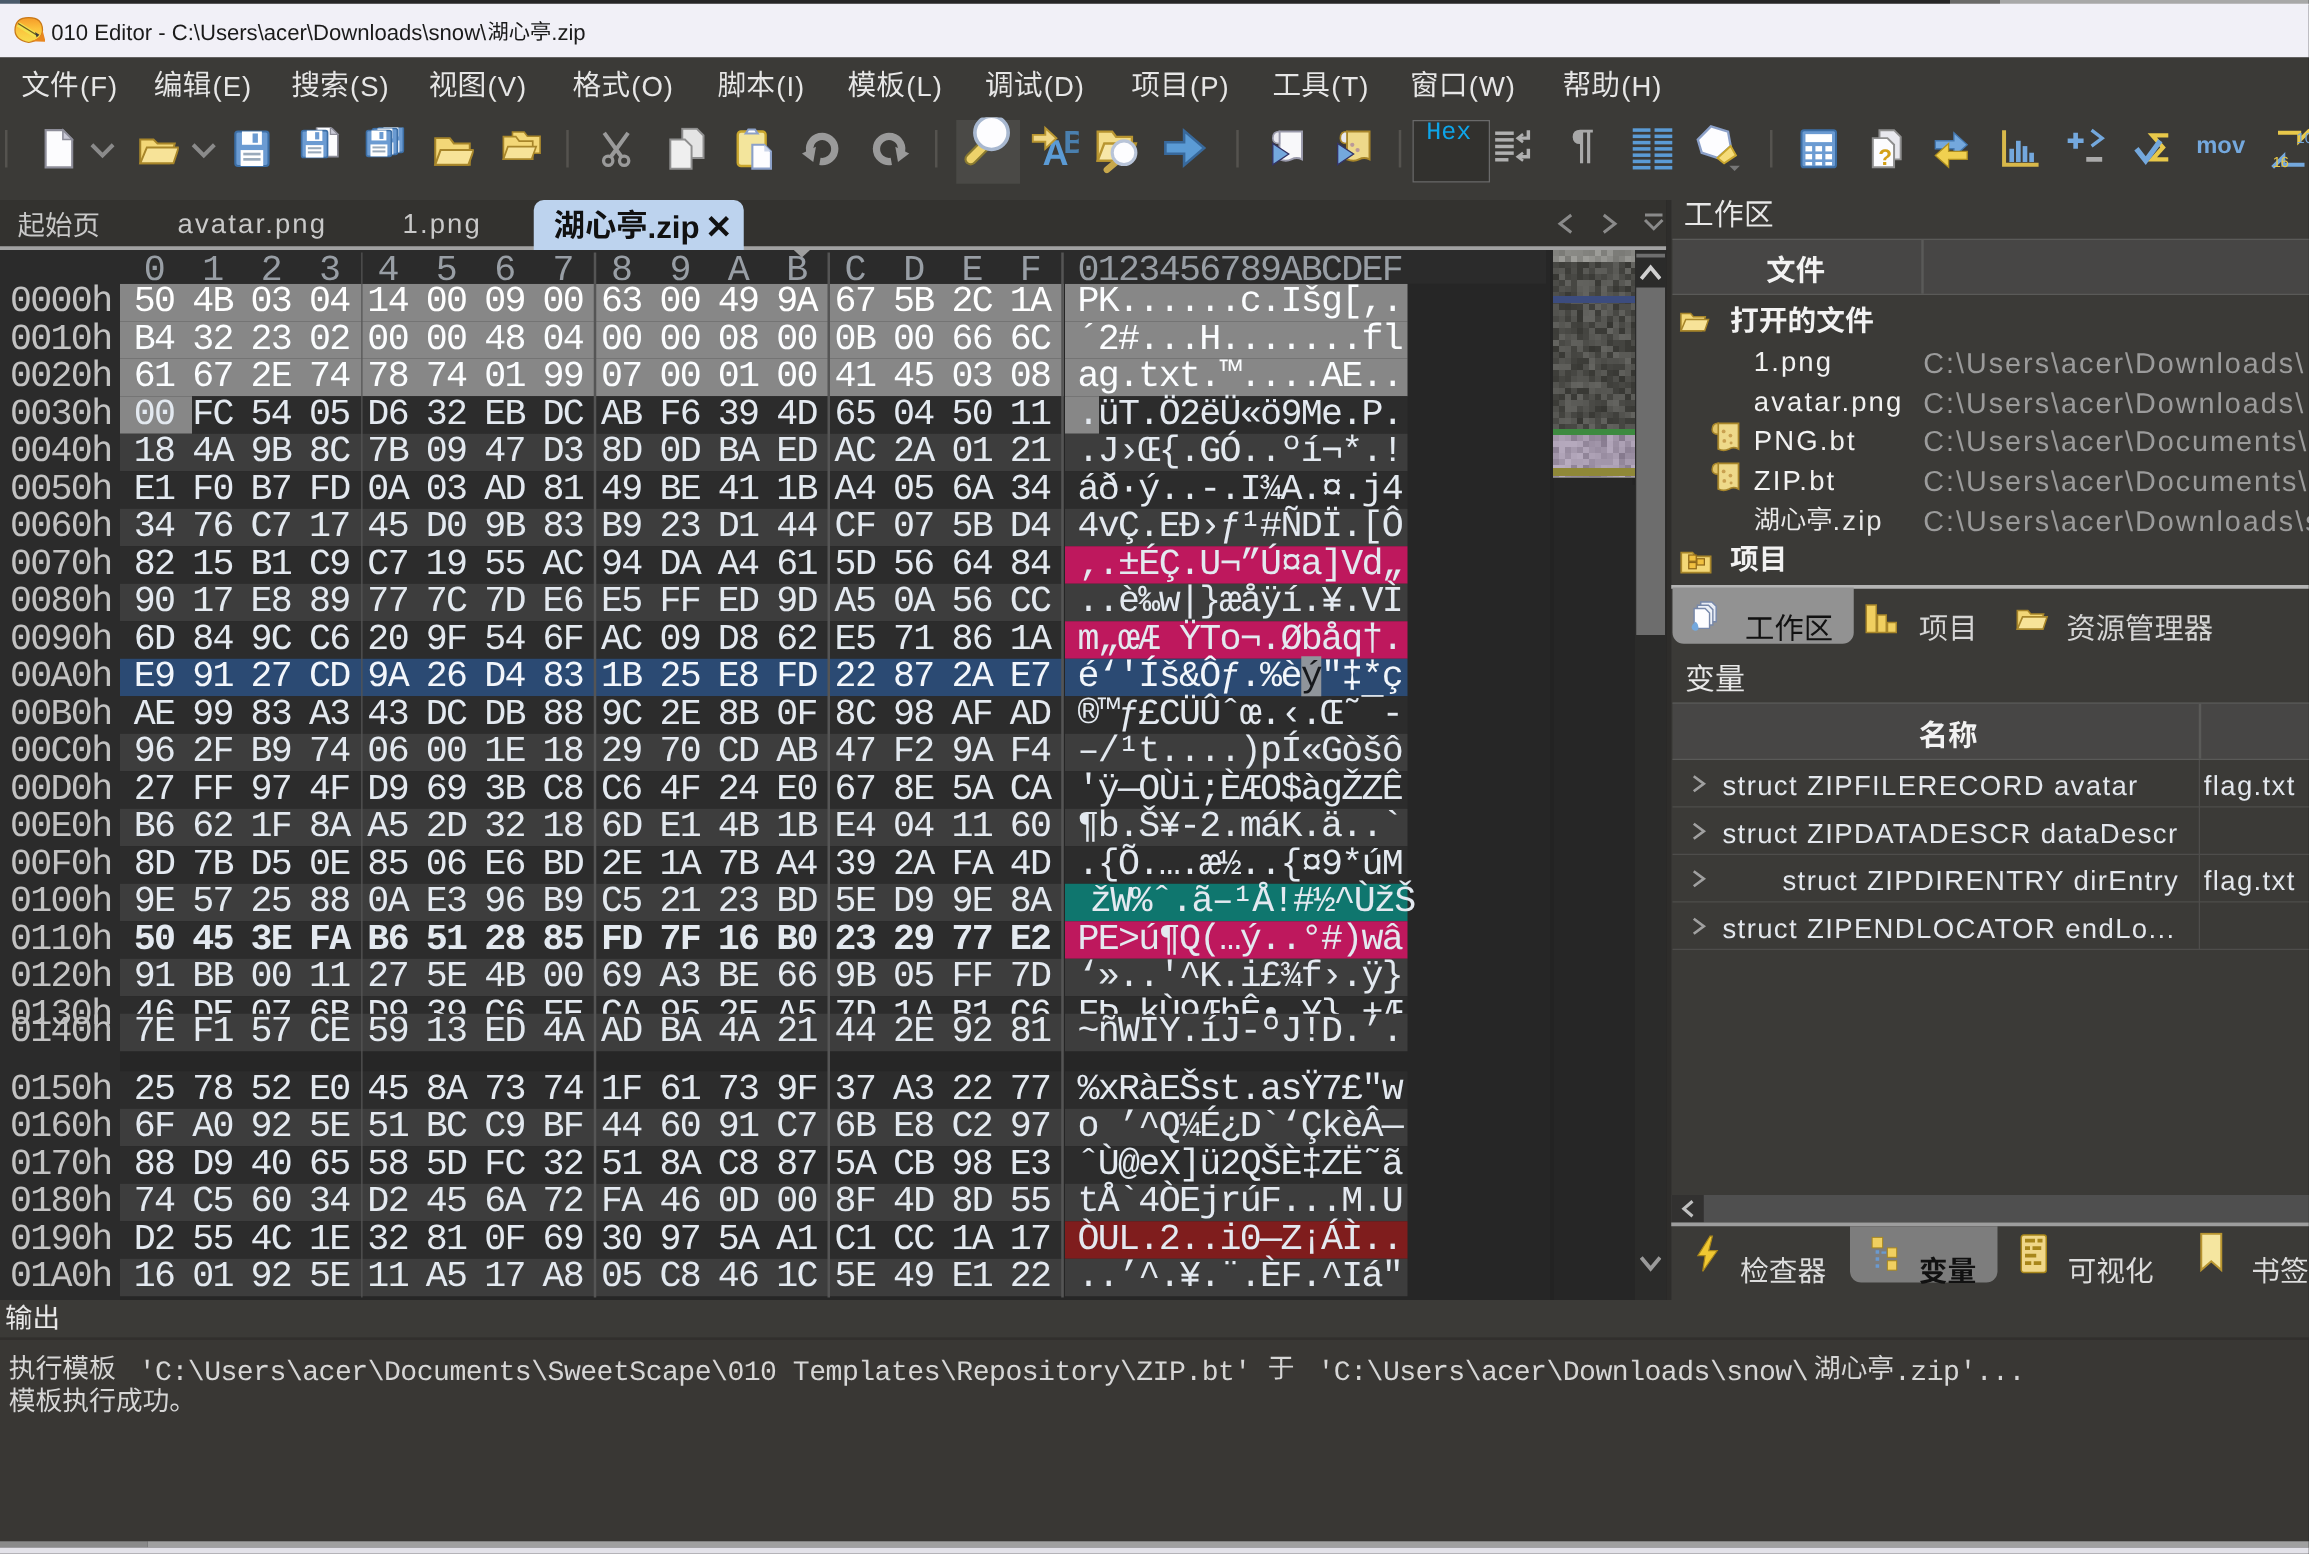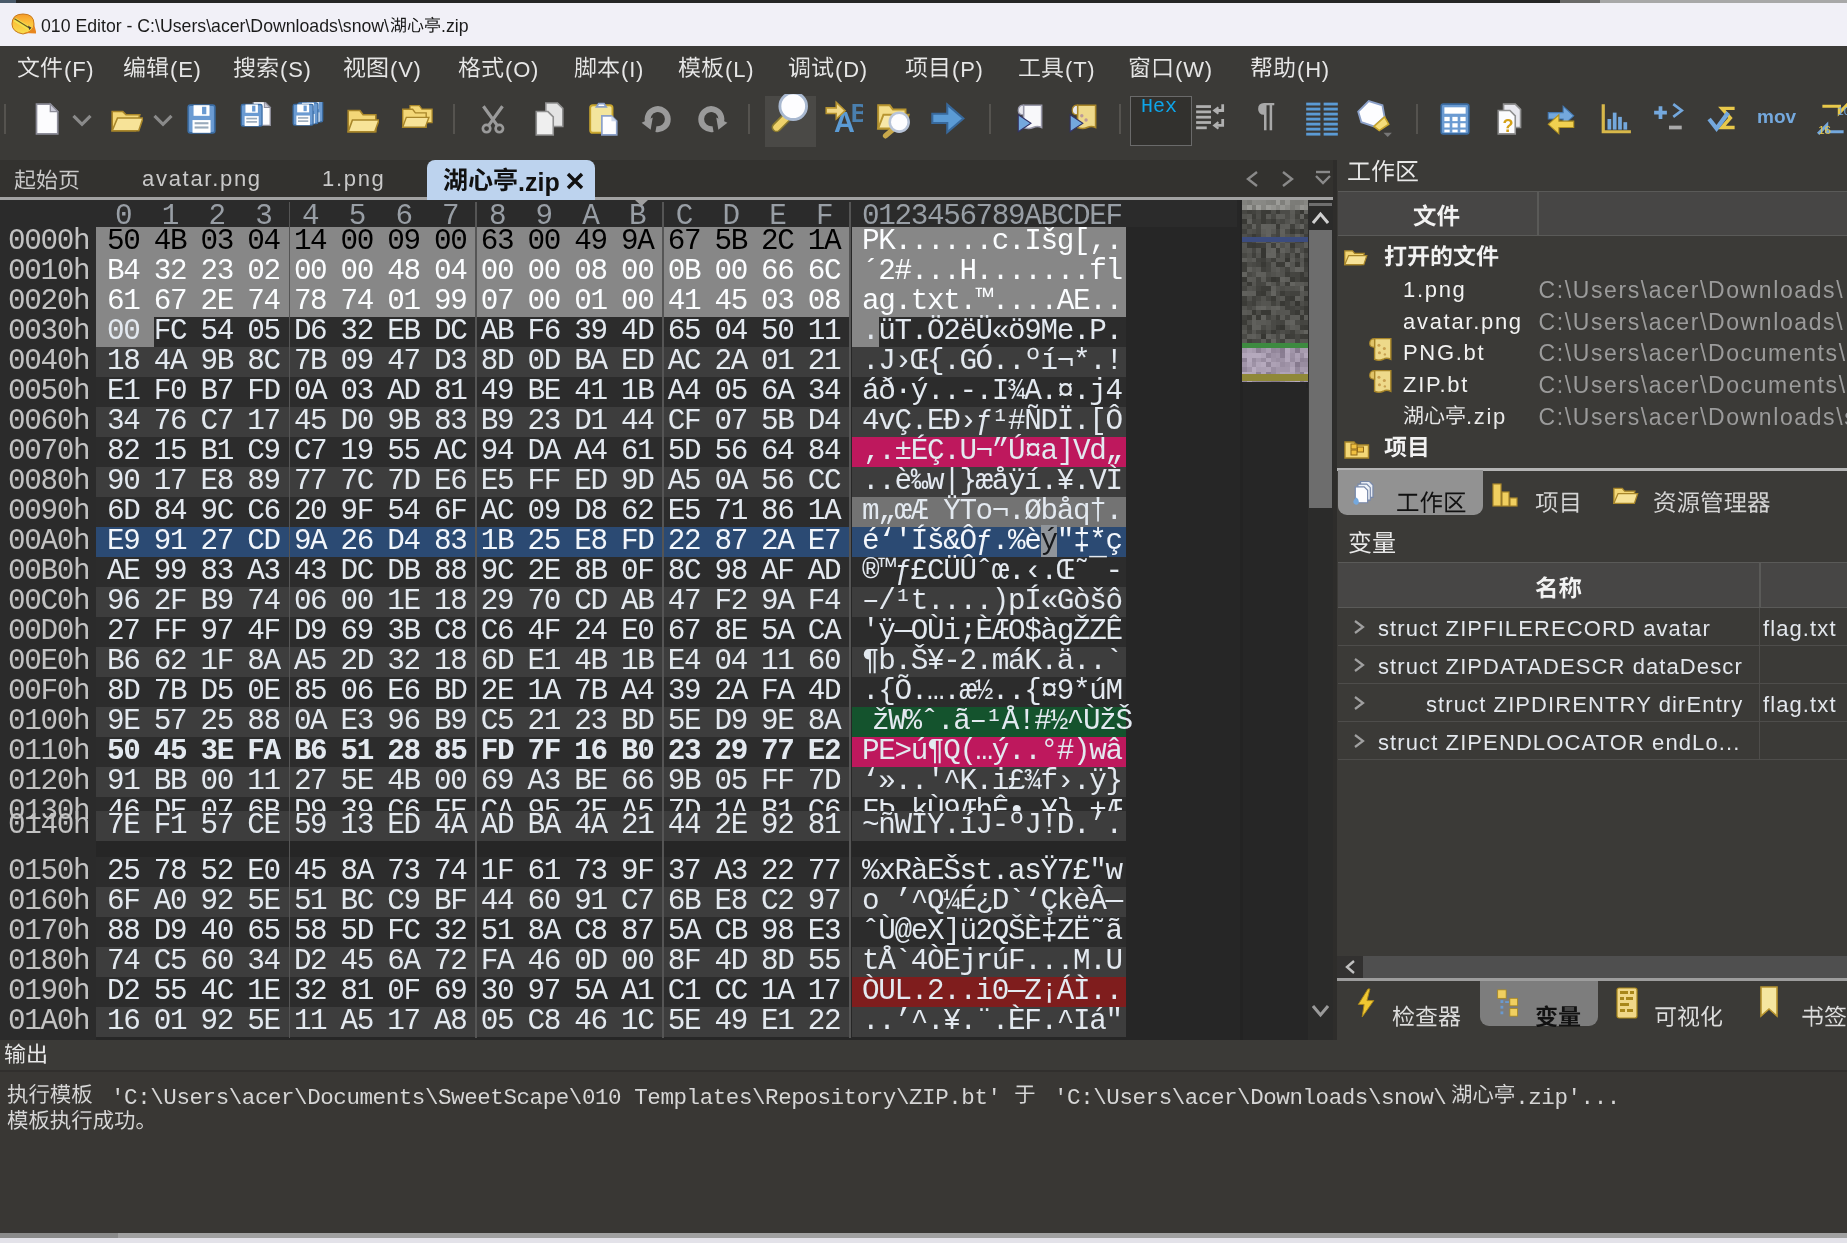--- a/index.html
+++ b/index.html
@@ -322,37 +322,37 @@
     <span style="position:absolute;left:722.5px;top:0">D</span>
     <span style="position:absolute;left:769.2px;top:0">E</span>
     <span style="position:absolute;left:815.9px;top:0">F</span>
     <span style="position:absolute;left:862px;top:0">0123456789ABCDEF</span>
   </div>
 <svg style="position:absolute;left:635.0px;top:200.0px" width="13.0" height="7.0">
     <path d="M0,0 h13 l-6.5,6 z" fill="#9f9f9f"></path>
   </svg>
 <div style="position:absolute;left:0;top:227px;width:1240px;height:811px;overflow:hidden">
     <div style="position:relative;width:1240px;height:813px">
-      <div class="hr" style="top:0px"><span class="ad">0000h</span><span class="hx" style="background:#878787;color:#000000">50 4B 03 04 14 00 09 00 63 00 49 9A 67 5B 2C 1A</span><span class="ac" style="background:#878787;color:#fbfdff">PK......c.Išg[,.</span></div>
+      <div class="hr" style="top:0px"><span class="ad">0000h</span><span class="hx" style="background:#878787;color:#ffffff">50 4B 03 04 14 00 09 00 63 00 49 9A 67 5B 2C 1A</span><span class="ac" style="background:#878787;color:#fbfdff">PK......c.Išg[,.</span></div>
       <div class="hr" style="top:30px"><span class="ad">0010h</span><span class="hx" style="background:#878787;color:#fbfdff">B4 32 23 02 00 00 48 04 00 00 08 00 0B 00 66 6C</span><span class="ac" style="background:#878787;color:#fbfdff">´2#...H.......fl</span></div>
       <div class="hr" style="top:60px"><span class="ad">0020h</span><span class="hx" style="background:#878787;color:#fbfdff">61 67 2E 74 78 74 01 99 07 00 01 00 41 45 03 08</span><span class="ac" style="background:#878787;color:#fbfdff">ag.txt.™....AE..</span></div>
       <div class="hr" style="top:90px"><span class="ad">0030h</span><span class="hx" style="background:linear-gradient(90deg,#878787 0 58px,#2c2c2c 58px);">00 FC 54 05 D6 32 EB DC AB F6 39 4D 65 04 50 11</span><span class="ac" style="background:linear-gradient(90deg,#878787 0 27px,#2c2c2c 27px);">.üT.Ö2ëÜ«ö9Me.P.</span></div>
       <div class="hr" style="top:120px"><span class="ad">0040h</span><span class="hx" style="background:#3d3d3d;">18 4A 9B 8C 7B 09 47 D3 8D 0D BA ED AC 2A 01 21</span><span class="ac" style="background:#3d3d3d;">.J›Œ{.GÓ..ºí¬*.!</span></div>
       <div class="hr" style="top:150px"><span class="ad">0050h</span><span class="hx" style="background:#2c2c2c;">E1 F0 B7 FD 0A 03 AD 81 49 BE 41 1B A4 05 6A 34</span><span class="ac" style="background:#2c2c2c;">áð·ý..-.I¾A.¤.j4</span></div>
       <div class="hr" style="top:180px"><span class="ad">0060h</span><span class="hx" style="background:#3d3d3d;">34 76 C7 17 45 D0 9B 83 B9 23 D1 44 CF 07 5B D4</span><span class="ac" style="background:#3d3d3d;">4vÇ.EÐ›ƒ¹#ÑDÏ.[Ô</span></div>
       <div class="hr" style="top:210px"><span class="ad">0070h</span><span class="hx" style="background:#2c2c2c;">82 15 B1 C9 C7 19 55 AC 94 DA A4 61 5D 56 64 84</span><span class="ac" style="background:#be185d;">‚.±ÉÇ.U¬”Ú¤a]Vd„</span></div>
       <div class="hr" style="top:240px"><span class="ad">0080h</span><span class="hx" style="background:#3d3d3d;">90 17 E8 89 77 7C 7D E6 E5 FF ED 9D A5 0A 56 CC</span><span class="ac" style="background:#3d3d3d;">..è‰w|}æåÿí.¥.VÌ</span></div>
-      <div class="hr" style="top:270px"><span class="ad">0090h</span><span class="hx" style="background:#2c2c2c;">6D 84 9C C6 20 9F 54 6F AC 09 D8 62 E5 71 86 1A</span><span class="ac" style="background:#737373;">m„œÆ ŸTo¬.Øbåq†.</span></div>
+      <div class="hr" style="top:270px"><span class="ad">0090h</span><span class="hx" style="background:#2c2c2c;">6D 84 9C C6 20 9F 54 6F AC 09 D8 62 E5 71 86 1A</span><span class="ac" style="background:#be185d;">m„œÆ ŸTo¬.Øbåq†.</span></div>
       <div class="hr" style="top:300px"><span class="ad">00A0h</span><span class="hx" style="background:#2b4a73;color:#f2f6fb">E9 91 27 CD 9A 26 D4 83 1B 25 E8 FD 22 87 2A E7</span><span class="ac" style="background:#2b4a73;color:#f2f6fb">é‘'Íš&amp;Ôƒ.%è<span style="background:#90959b;color:#16181b">ý</span>"‡*ç</span></div>
       <div class="hr" style="top:330px"><span class="ad">00B0h</span><span class="hx" style="background:#2c2c2c;">AE 99 83 A3 43 DC DB 88 9C 2E 8B 0F 8C 98 AF AD</span><span class="ac" style="background:#2c2c2c;">®™ƒ£CÜÛˆœ.‹.Œ˜¯-</span></div>
       <div class="hr" style="top:360px"><span class="ad">00C0h</span><span class="hx" style="background:#3d3d3d;">96 2F B9 74 06 00 1E 18 29 70 CD AB 47 F2 9A F4</span><span class="ac" style="background:#3d3d3d;">–/¹t....)pÍ«Gòšô</span></div>
       <div class="hr" style="top:390px"><span class="ad">00D0h</span><span class="hx" style="background:#2c2c2c;">27 FF 97 4F D9 69 3B C8 C6 4F 24 E0 67 8E 5A CA</span><span class="ac" style="background:#2c2c2c;">'ÿ—OÙi;ÈÆO$àgŽZÊ</span></div>
       <div class="hr" style="top:420px"><span class="ad">00E0h</span><span class="hx" style="background:#3d3d3d;">B6 62 1F 8A A5 2D 32 18 6D E1 4B 1B E4 04 11 60</span><span class="ac" style="background:#3d3d3d;">¶b.Š¥-2.máK.ä..`</span></div>
       <div class="hr" style="top:450px"><span class="ad">00F0h</span><span class="hx" style="background:#2c2c2c;">8D 7B D5 0E 85 06 E6 BD 2E 1A 7B A4 39 2A FA 4D</span><span class="ac" style="background:#2c2c2c;">.{Õ.….æ½..{¤9*úM</span></div>
-      <div class="hr" style="top:480px"><span class="ad">0100h</span><span class="hx" style="background:#3d3d3d;">9E 57 25 88 0A E3 96 B9 C5 21 23 BD 5E D9 9E 8A</span><span class="ac" style="background:#14532d;padding-left:20px;">žW%ˆ.ã–¹Å!#½^ÙžŠ</span></div>
+      <div class="hr" style="top:480px"><span class="ad">0100h</span><span class="hx" style="background:#3d3d3d;">9E 57 25 88 0A E3 96 B9 C5 21 23 BD 5E D9 9E 8A</span><span class="ac" style="background:#0f766e;padding-left:20px;">žW%ˆ.ã–¹Å!#½^ÙžŠ</span></div>
       <div class="hr" style="top:510px"><span class="ad">0110h</span><span class="hx" style="background:#2c2c2c;font-weight:bold;">50 45 3E FA B6 51 28 85 FD 7F 16 B0 23 29 77 E2</span><span class="ac" style="background:#be185d;">PE&gt;ú¶Q(…ý..°#)wâ</span></div>
       <div class="hr" style="top:540px"><span class="ad">0120h</span><span class="hx" style="background:#3d3d3d;">91 BB 00 11 27 5E 4B 00 69 A3 BE 66 9B 05 FF 7D</span><span class="ac" style="background:#3d3d3d;">‘»..'^K.i£¾f›.ÿ}</span></div>
       <div class="hr" style="top:570px"><span class="ad">0130h</span><span class="hx" style="background:#2c2c2c;">46 DE 07 6B D9 39 C6 FE CA 95 2E A5 7D 1A B1 C6</span><span class="ac" style="background:#2c2c2c;">FÞ.kÙ9ÆþÊ•.¥}.±Æ</span></div>
       <div class="hr" style="top:584px"><span class="ad">0140h</span><span class="hx" style="background:#3d3d3d;">7E F1 57 CE 59 13 ED 4A AD BA 4A 21 44 2E 92 81</span><span class="ac" style="background:#3d3d3d;">~ñWÎY.íJ-ºJ!D.’.</span></div>
       <div class="hr" style="top:630px"><span class="ad">0150h</span><span class="hx" style="background:#2c2c2c;">25 78 52 E0 45 8A 73 74 1F 61 73 9F 37 A3 22 77</span><span class="ac" style="background:#2c2c2c;">%xRàEŠst.asŸ7£"w</span></div>
       <div class="hr" style="top:660px"><span class="ad">0160h</span><span class="hx" style="background:#3d3d3d;">6F A0 92 5E 51 BC C9 BF 44 60 91 C7 6B E8 C2 97</span><span class="ac" style="background:#3d3d3d;">o&nbsp;’^Q¼É¿D`‘ÇkèÂ—</span></div>
       <div class="hr" style="top:690px"><span class="ad">0170h</span><span class="hx" style="background:#2c2c2c;">88 D9 40 65 58 5D FC 32 51 8A C8 87 5A CB 98 E3</span><span class="ac" style="background:#2c2c2c;">ˆÙ@eX]ü2QŠÈ‡ZË˜ã</span></div>
       <div class="hr" style="top:720px"><span class="ad">0180h</span><span class="hx" style="background:#3d3d3d;">74 C5 60 34 D2 45 6A 72 FA 46 0D 00 8F 4D 8D 55</span><span class="ac" style="background:#3d3d3d;">tÅ`4ÒEjrúF...M.U</span></div>
       <div class="hr" style="top:750px"><span class="ad">0190h</span><span class="hx" style="background:#2c2c2c;">D2 55 4C 1E 32 81 0F 69 30 97 5A A1 C1 CC 1A 17</span><span class="ac" style="background:#7f1d1d;">ÒUL.2..i0—Z¡ÁÌ..</span></div>
       <div class="hr" style="top:780px"><span class="ad">01A0h</span><span class="hx" style="background:#3d3d3d;">16 01 92 5E 11 A5 17 A8 05 C8 46 1C 5E 49 E1 22</span><span class="ac" style="background:#3d3d3d;">..’^.¥.¨.ÈF.^Iá"</span></div>

